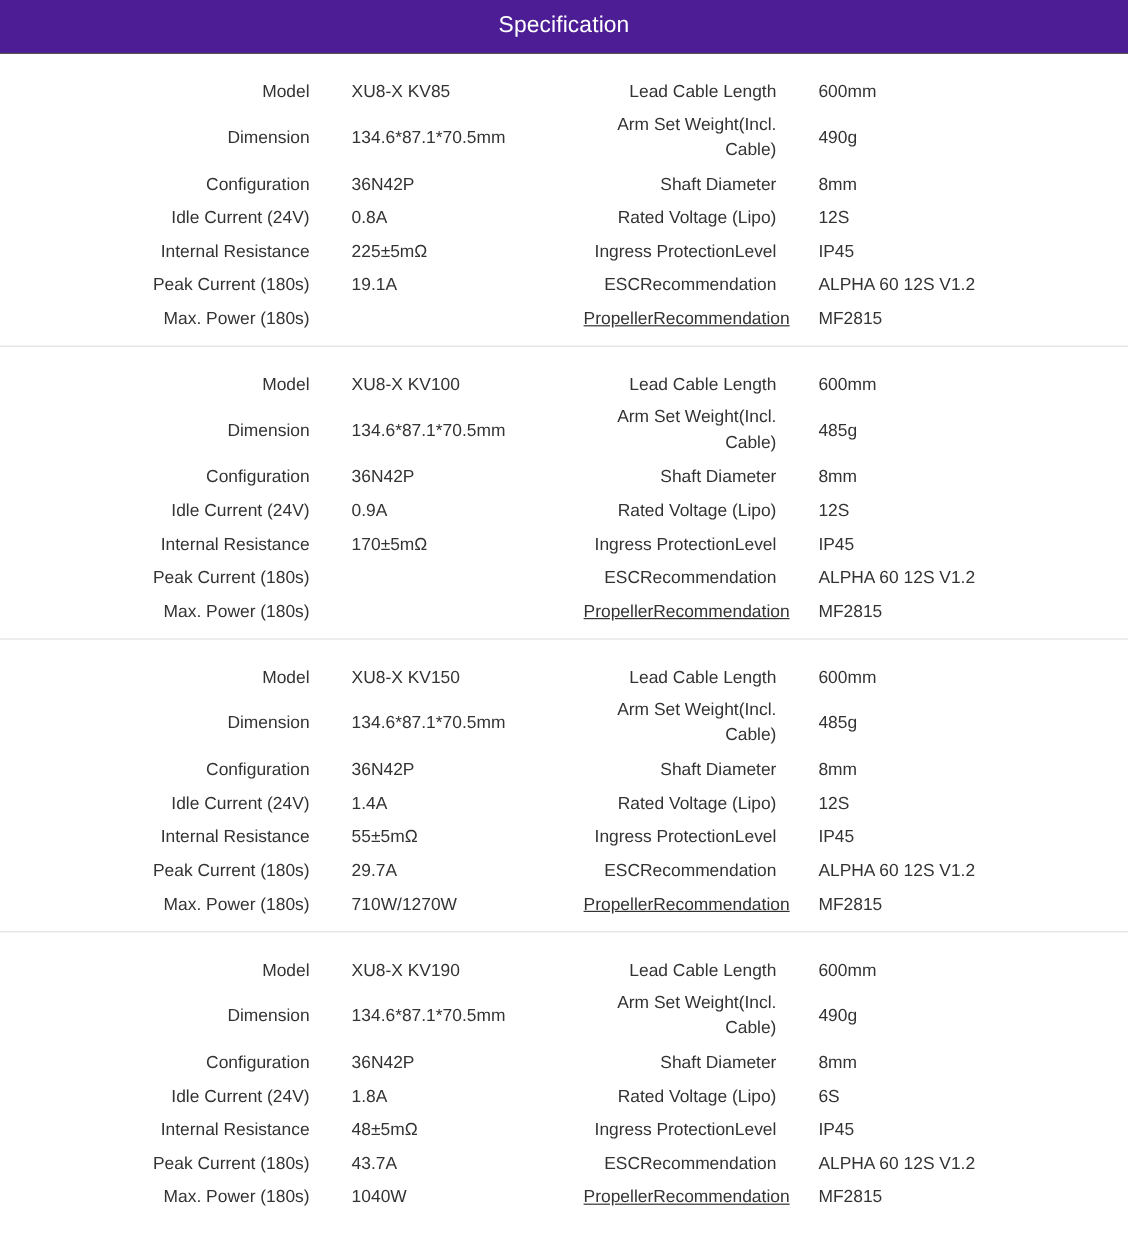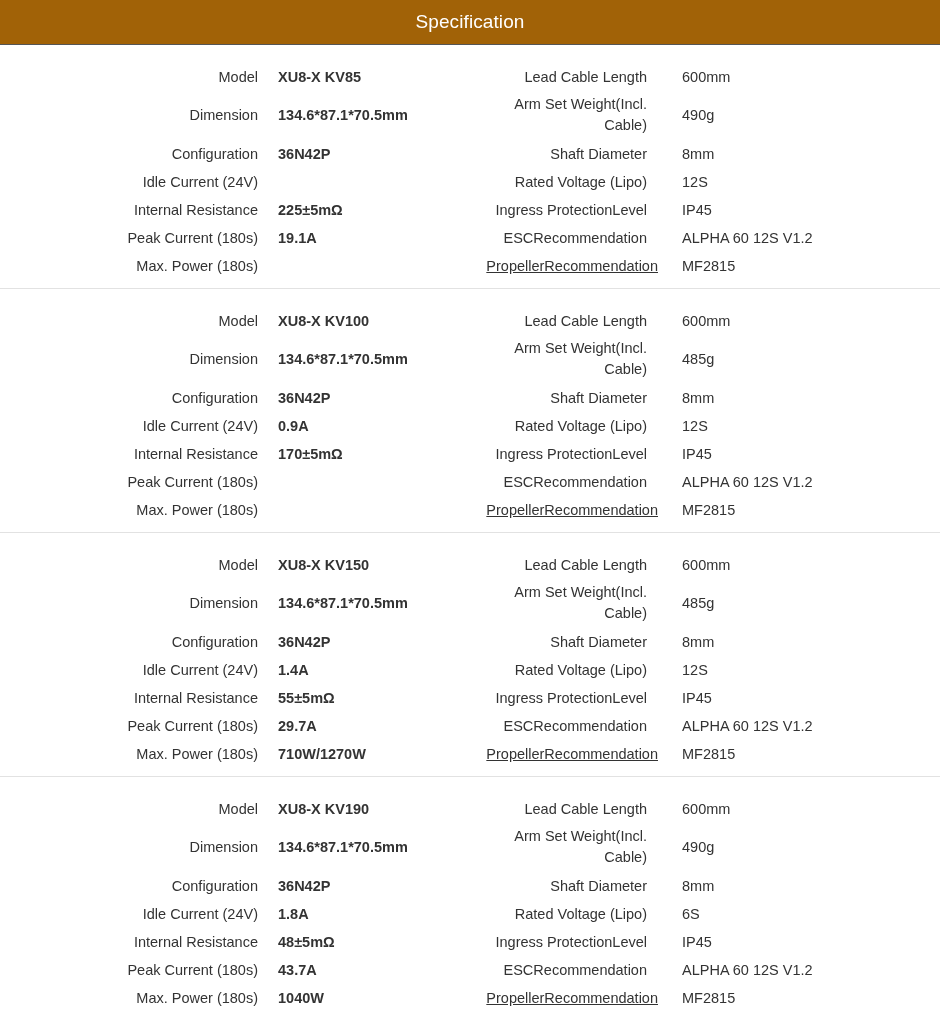--- a/index.html
+++ b/index.html
@@ -9,21 +9,21 @@
     }
     body {
       width: 940px;
       height: 1032px;
       overflow: hidden;
       font-family: "Liberation Sans", "DejaVu Sans", sans-serif;
       color: #333333;
     }
     .header {
       height: 44px;
-      background: #a16207;
+      background: #4c1d95;
       border-bottom: 1px solid #555;
       display: flex;
       align-items: center;
       justify-content: center;
     }
     .header-title {
       color: #ffffff;
       font-size: 19px;
       letter-spacing: 0.1px;
     }
@@ -52,23 +52,22 @@
       align-items: center;
       line-height: 21px;
     }
     .lbl-left {
       left: 60px;
       width: 198px;
       justify-content: flex-end;
       text-align: right;
     }
     .val-left {
-      left: 278px;
+      left: 293px;
       width: 180px;
-      font-weight: bold;
     }
     .lbl-right {
       left: 475px;
       width: 172px;
       justify-content: flex-end;
       text-align: right;
     }
     .lbl-right.wide {
       left: 460px;
       width: 198px;
@@ -101,20 +100,21 @@
       <div class="cell val-right">490g</div>
     </div>
     <div class="row" style="top:95px">
       <div class="cell lbl-left">Configuration</div>
       <div class="cell val-left">36N42P</div>
       <div class="cell lbl-right">Shaft Diameter</div>
       <div class="cell val-right">8mm</div>
     </div>
     <div class="row" style="top:123px">
       <div class="cell lbl-left">Idle Current (24V)</div>
+      <div class="cell val-left">0.8A</div>
       <div class="cell lbl-right">Rated Voltage (Lipo)</div>
       <div class="cell val-right">12S</div>
     </div>
     <div class="row" style="top:151px">
       <div class="cell lbl-left">Internal Resistance</div>
       <div class="cell val-left">225±5mΩ</div>
       <div class="cell lbl-right">Ingress ProtectionLevel</div>
       <div class="cell val-right">IP45</div>
     </div>
     <div class="row" style="top:179px">

